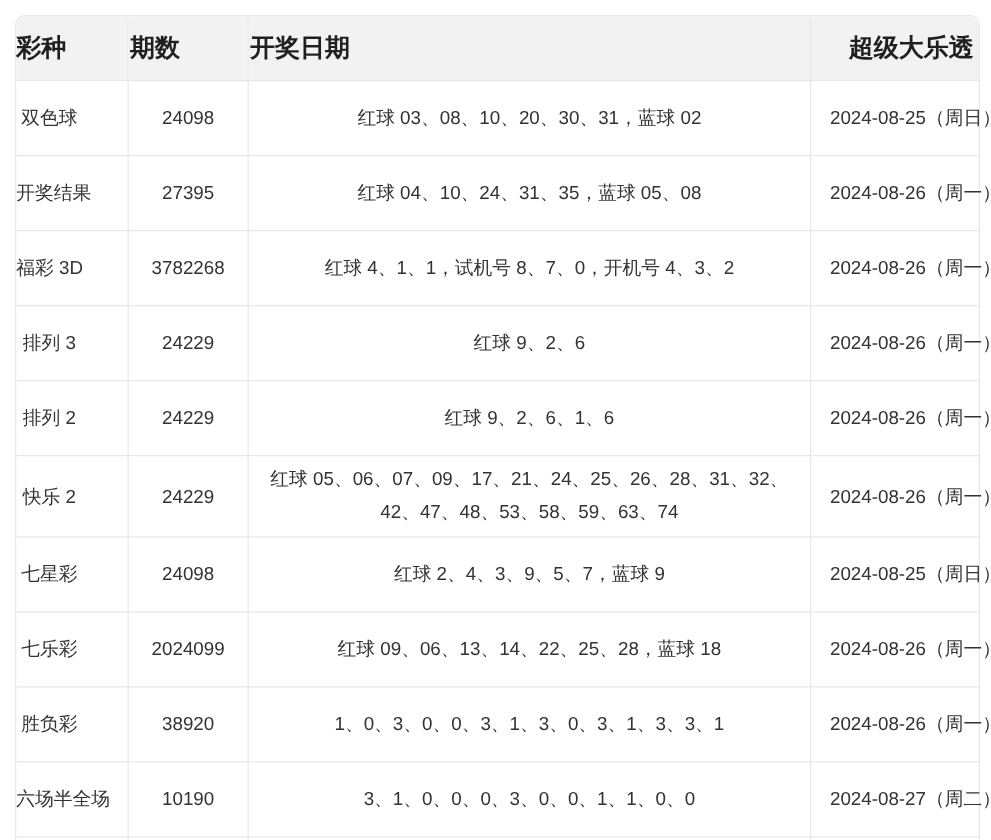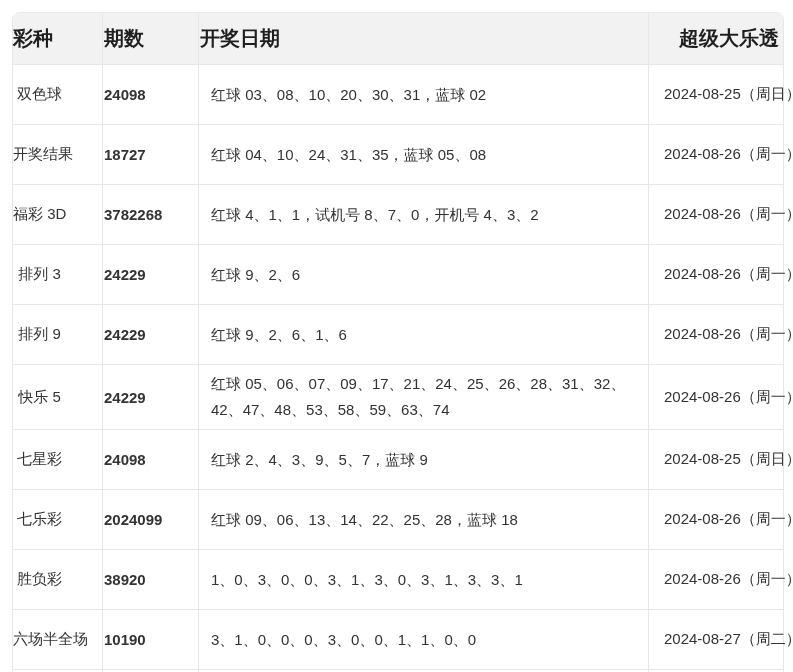--- a/index.html
+++ b/index.html
@@ -16,22 +16,22 @@
   th,td{border-bottom:1px solid #e7e7e7;border-right:1px solid #e7e7e7;vertical-align:middle;}
   th:last-child,td:last-child{border-right:none;}
   thead th{
     background:#f2f2f2;font-weight:bold;font-size:20px;color:#1f1f1f;
     height:49px;text-align:left;
   }
   thead th.h1{border-top-left-radius:8px;padding:0 36px 0 0;}
   thead th.h4{border-top-right-radius:8px;padding-left:30px;white-space:nowrap;}
   td{height:47px;}
   td.c1{text-align:center;padding:0 36px 0 0;white-space:nowrap;}
-  td.c2{text-align:left;font-weight:bold;}
-  td.c3{padding:6px 12px;line-height:26px;}
+  td.c2{text-align:center;}
+  td.c3{text-align:center;padding:6px 12px;line-height:26px;}
   td.c4{text-align:left;padding-left:15px;white-space:nowrap;overflow:visible;}
 </style>
 </head>
 <body>
 
 <div class="viewport">
   <div class="clip">
     <table class="lottery">
       <colgroup>
           <col class="c1">
@@ -49,44 +49,44 @@
       </thead>
       <tbody>
         <tr>
           <td class="c1">双色球</td>
           <td class="c2">24098</td>
           <td class="c3">红球 03、08、10、20、30、31，蓝球 02</td>
           <td class="c4">2024-08-25（周日）</td>
         </tr>
         <tr>
           <td class="c1">开奖结果</td>
-          <td class="c2">18727</td>
+          <td class="c2">27395</td>
           <td class="c3">红球 04、10、24、31、35，蓝球 05、08</td>
           <td class="c4">2024-08-26（周一）</td>
         </tr>
         <tr>
           <td class="c1">福彩 3D</td>
           <td class="c2">3782268</td>
           <td class="c3">红球 4、1、1，试机号 8、7、0，开机号 4、3、2</td>
           <td class="c4">2024-08-26（周一）</td>
         </tr>
         <tr>
           <td class="c1">排列 3</td>
           <td class="c2">24229</td>
           <td class="c3">红球 9、2、6</td>
           <td class="c4">2024-08-26（周一）</td>
         </tr>
         <tr>
-          <td class="c1">排列 9</td>
+          <td class="c1">排列 2</td>
           <td class="c2">24229</td>
           <td class="c3">红球 9、2、6、1、6</td>
           <td class="c4">2024-08-26（周一）</td>
         </tr>
         <tr>
-          <td class="c1">快乐 5</td>
+          <td class="c1">快乐 2</td>
           <td class="c2">24229</td>
           <td class="c3">红球 05、06、07、09、17、21、24、25、26、28、31、32、42、47、48、53、58、59、63、74</td>
           <td class="c4">2024-08-26（周一）</td>
         </tr>
         <tr>
           <td class="c1">七星彩</td>
           <td class="c2">24098</td>
           <td class="c3">红球 2、4、3、9、5、7，蓝球 9</td>
           <td class="c4">2024-08-25（周日）</td>
         </tr>

